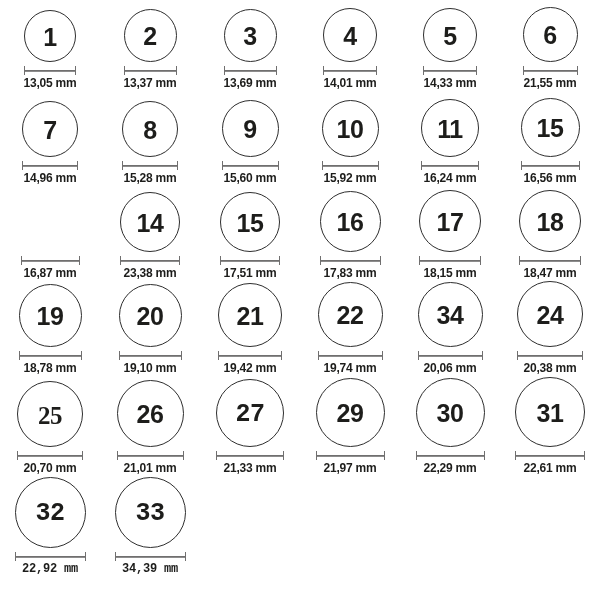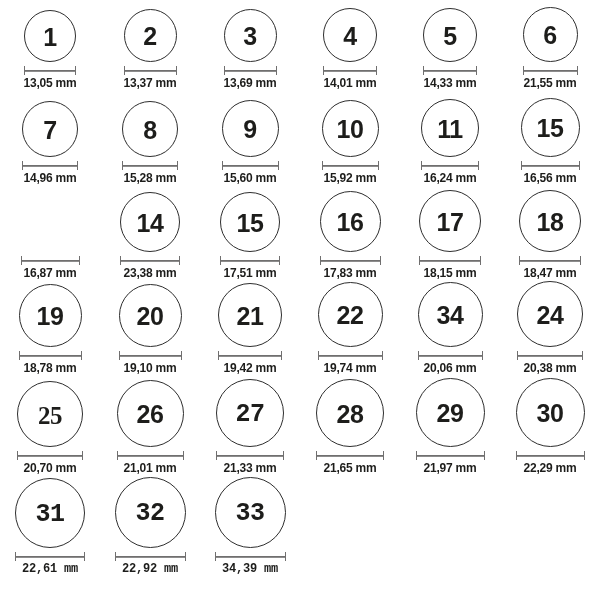--- a/index.html
+++ b/index.html
@@ -274,27 +274,20 @@
   </div>
 
   <div class="cell">
     <div class="circle" style="width: 68px; height: 68px; font-family: Liberation Mono, monospace;">
       <span class="num">27</span>
     </div>
     <div class="measure" style="width: 68px;"></div>
     <div class="label">21,33 mm</div>
   </div>
 
-  <div class="cell">
-    <div class="circle" style="width: 68px; height: 68px;">
-      <span class="num">28</span>
-    </div>
-    <div class="measure" style="width: 68px;"></div>
-    <div class="label">21,65 mm</div>
-  </div>
 
   <div class="cell">
     <div class="circle" style="width: 69px; height: 69px; align-items: center;">
       <span class="num">29</span>
     </div>
     <div class="measure" style="width: 69px;"></div>
     <div class="label">21,97 mm</div>
   </div>
 
   <div class="cell">

